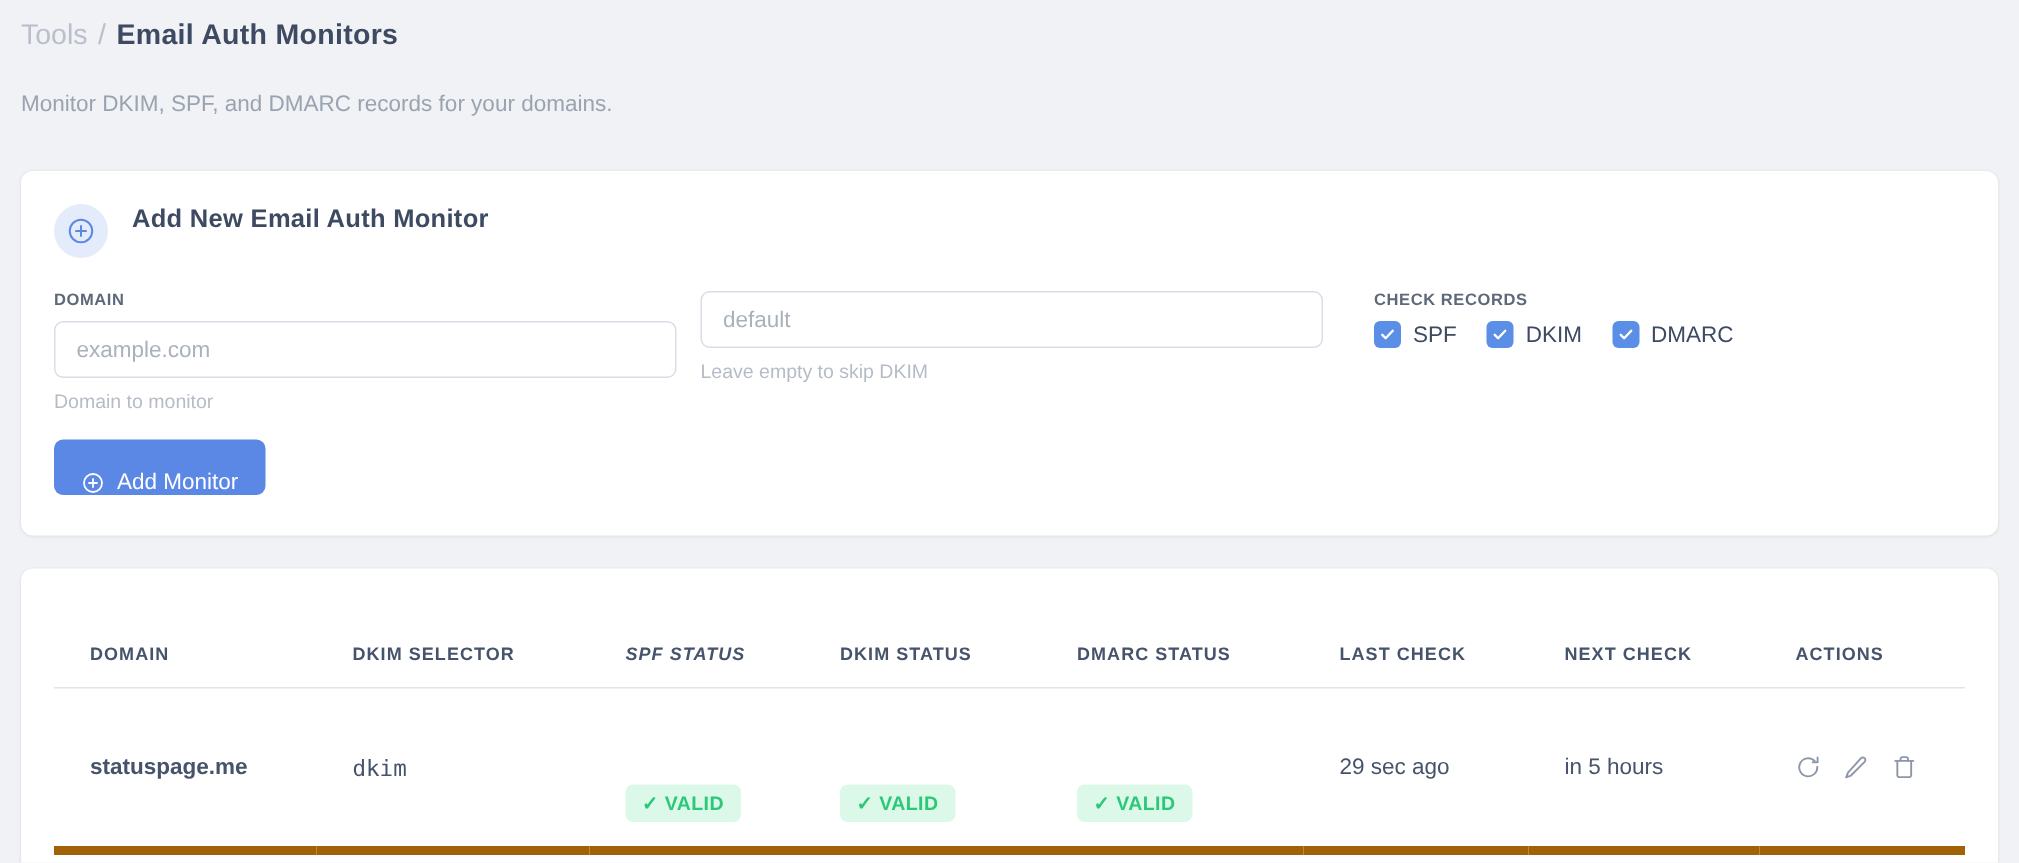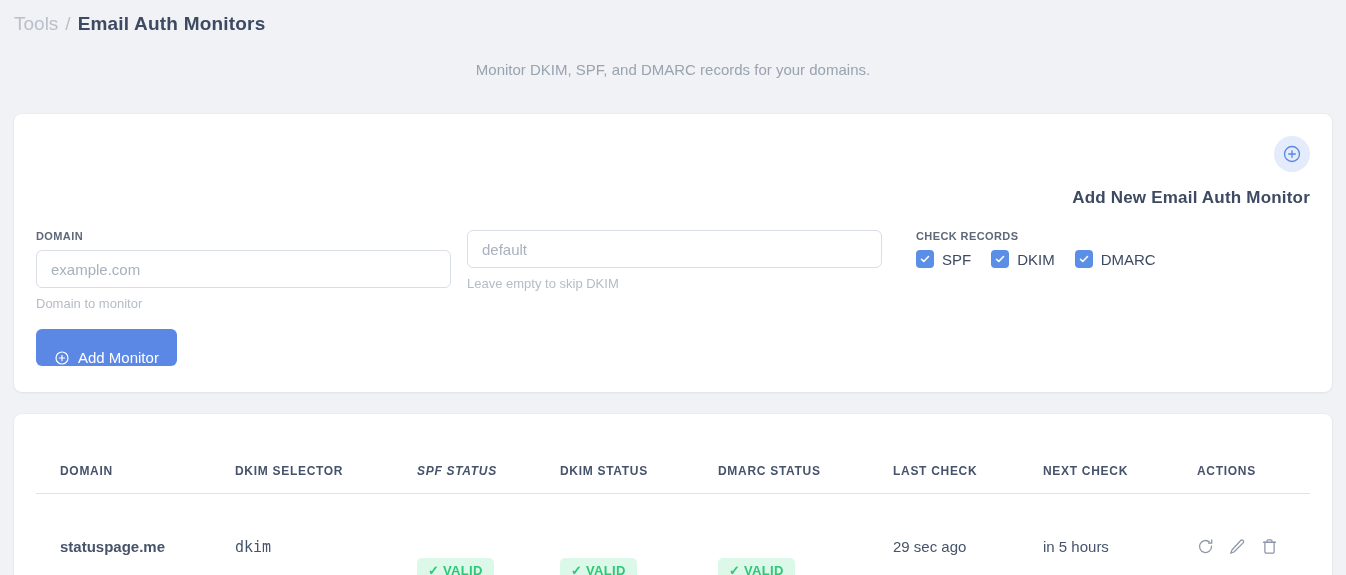--- a/index.html
+++ b/index.html
@@ -10,33 +10,33 @@
     overflow: hidden;
     -webkit-font-smoothing: antialiased;
   }
   .page { padding: 12px 14px 0 14px; }
 
   
   .breadcrumb { font-size: 19px; line-height: 24px; }
   .crumb-parent { color: #b9c0cb; font-weight: 500; cursor: pointer; }
   .crumb-sep { color: #b9c0cb; margin: 0 7px; font-weight: 400; }
   .crumb-current { color: #3d4a61; font-weight: 700; letter-spacing: .2px; }
-  .subtitle { margin-top: 25px; font-size: 15px; color: #9aa3b0; text-align: center; }
+  .subtitle { margin-top: 25px; font-size: 15px; color: #9aa3b0; }
 
   
   .card {
     background: #ffffff;
     border-radius: 8px;
     box-shadow: 0 1px 3px rgba(25,39,62,.06), 0 0 0 1px rgba(25,39,62,.02);
     padding: 22px;
   }
   .card-add { margin-top: 36px; }
   .card-monitors { margin-top: 22px; padding-bottom: 22px; }
 
-  .card-head { display: flex; align-items: flex-end; gap: 16px; flex-direction: column; }
+  .card-head { display: flex; align-items: flex-start; gap: 16px; }
   .icon-badge {
     width: 36px; height: 36px; border-radius: 50%;
     display: flex; align-items: center; justify-content: center;
     flex: 0 0 36px;
   }
   .icon-badge.blue { background: #e4ebfb; }
   .icon-badge.teal { background: #d9f4f8; width: 32px; height: 32px; flex-basis: 32px; }
   .card-title { font-size: 17px; font-weight: 700; color: #3d4a61; letter-spacing: .2px; }
 
   

